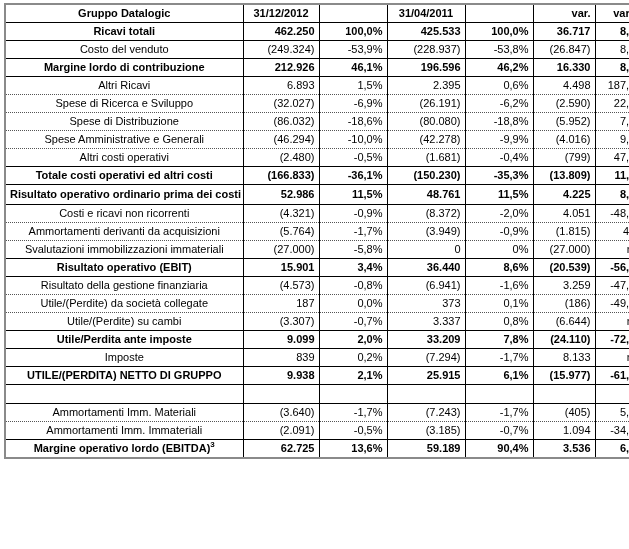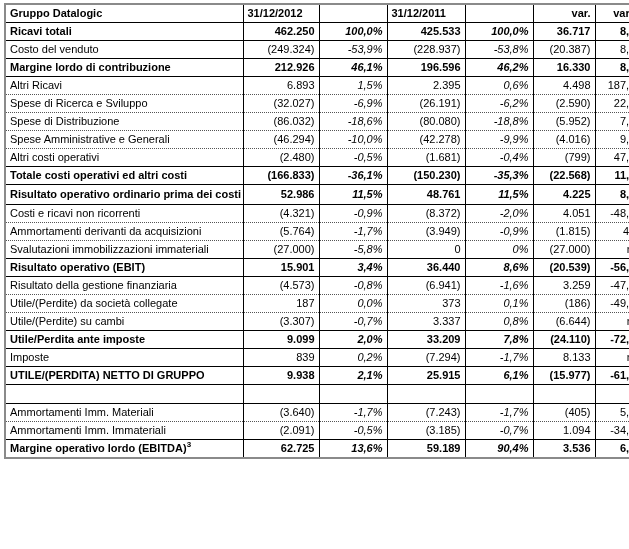--- a/index.html
+++ b/index.html
@@ -43,33 +43,33 @@
   
   col.c-label { width: 238px; }
   col.c-v1    { width: 76px; }
   col.c-p1    { width: 68px; }
   col.c-v2    { width: 78px; }
   col.c-p2    { width: 68px; }
   col.c-var   { width: 62px; }
   col.c-varp  { width: 55px; }
 
   td.label {
-    text-align: left;
+    text-align: center;
     padding-left: 5px;
   }
   td.num {
     text-align: right;
     padding-right: 5px;
   }
   td.pct {
     text-align: right;
     padding-right: 5px;
-    font-style: italic;
   }
   td.hdr-date {
+    text-align: center;
     font-weight: bold;
   }
   td.hdr-right {
     text-align: right;
     padding-right: 5px;
     font-weight: bold;
     margin-top: 20px;
   }
 
   tr.bold td { font-weight: bold; }
@@ -119,41 +119,41 @@
       <col class="c-v2">
       <col class="c-p2">
       <col class="c-var">
       <col class="c-varp">
     </colgroup>
     <tbody id="tbody">
         <tr class="header-row">
           <td class="label">Gruppo Datalogic</td>
           <td class="hdr-date">31/12/2012</td>
           <td class="hdr-right"></td>
-          <td class="hdr-date">31/12/2011</td>
+          <td class="hdr-date">31/04/2011</td>
           <td class="hdr-right"></td>
           <td class="hdr-right">var.</td>
           <td class="hdr-right">var. %</td>
         </tr>
         <tr class="bold solid-above solid-below">
           <td class="label">Ricavi totali</td>
           <td class="num">462.250</td>
           <td class="pct">100,0%</td>
           <td class="num">425.533</td>
           <td class="pct">100,0%</td>
           <td class="num">36.717</td>
           <td class="num">8,6%</td>
         </tr>
         <tr class="solid-above solid-below">
           <td class="label">Costo del venduto</td>
           <td class="num">(249.324)</td>
           <td class="pct">-53,9%</td>
           <td class="num">(228.937)</td>
           <td class="pct">-53,8%</td>
-          <td class="num">(20.387)</td>
+          <td class="num">(26.847)</td>
           <td class="num">8,9%</td>
         </tr>
         <tr class="bold solid-above solid-below">
           <td class="label">Margine lordo di contribuzione</td>
           <td class="num">212.926</td>
           <td class="pct">46,1%</td>
           <td class="num">196.596</td>
           <td class="pct">46,2%</td>
           <td class="num">16.330</td>
           <td class="num">8,3%</td>
@@ -202,21 +202,21 @@
           <td class="pct">-0,4%</td>
           <td class="num">(799)</td>
           <td class="num">47,5%</td>
         </tr>
         <tr class="bold solid-above solid-below">
           <td class="label">Totale costi operativi ed altri costi</td>
           <td class="num">(166.833)</td>
           <td class="pct">-36,1%</td>
           <td class="num">(150.230)</td>
           <td class="pct">-35,3%</td>
-          <td class="num">(22.568)</td>
+          <td class="num">(13.809)</td>
           <td class="num">11,1%</td>
         </tr>
         <tr class="bold solid-above solid-below tall">
           <td class="label multi"><span>Risultato operativo ordinario prima dei costi e ricavi non ricorrenti e degli amm. derivanti da acquisiz. (EBITANR)</span></td>
           <td class="num">52.986</td>
           <td class="pct">11,5%</td>
           <td class="num">48.761</td>
           <td class="pct">11,5%</td>
           <td class="num">4.225</td>
           <td class="num">8,7%</td>

